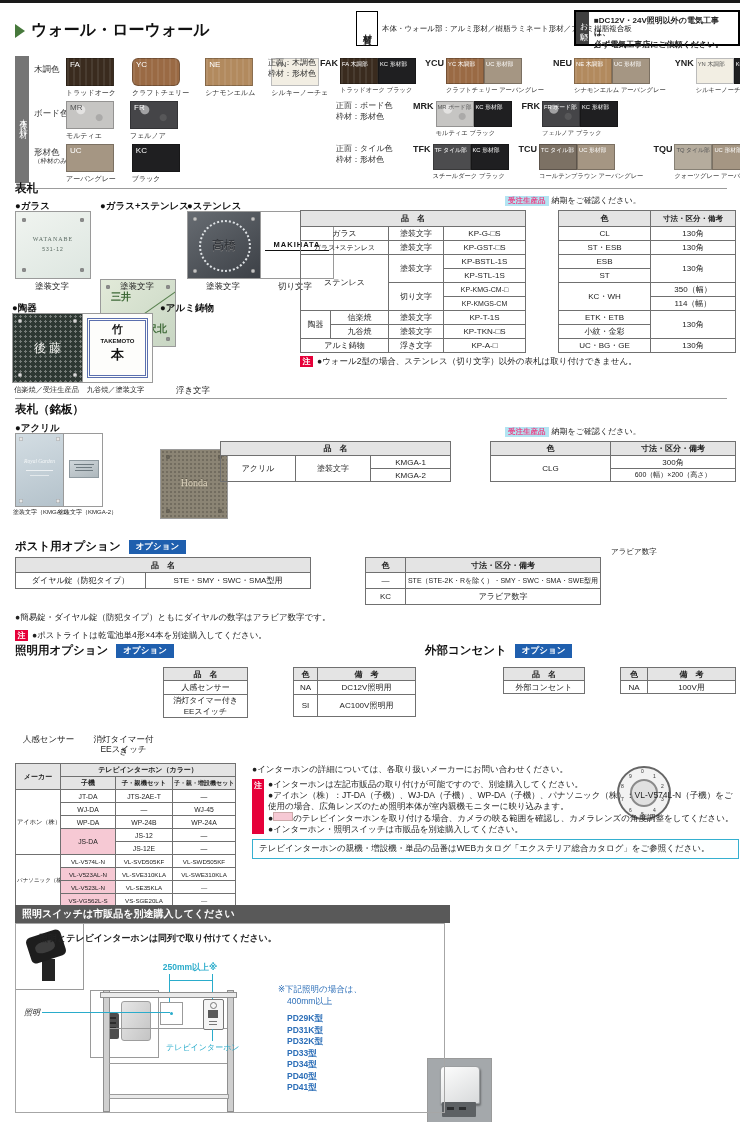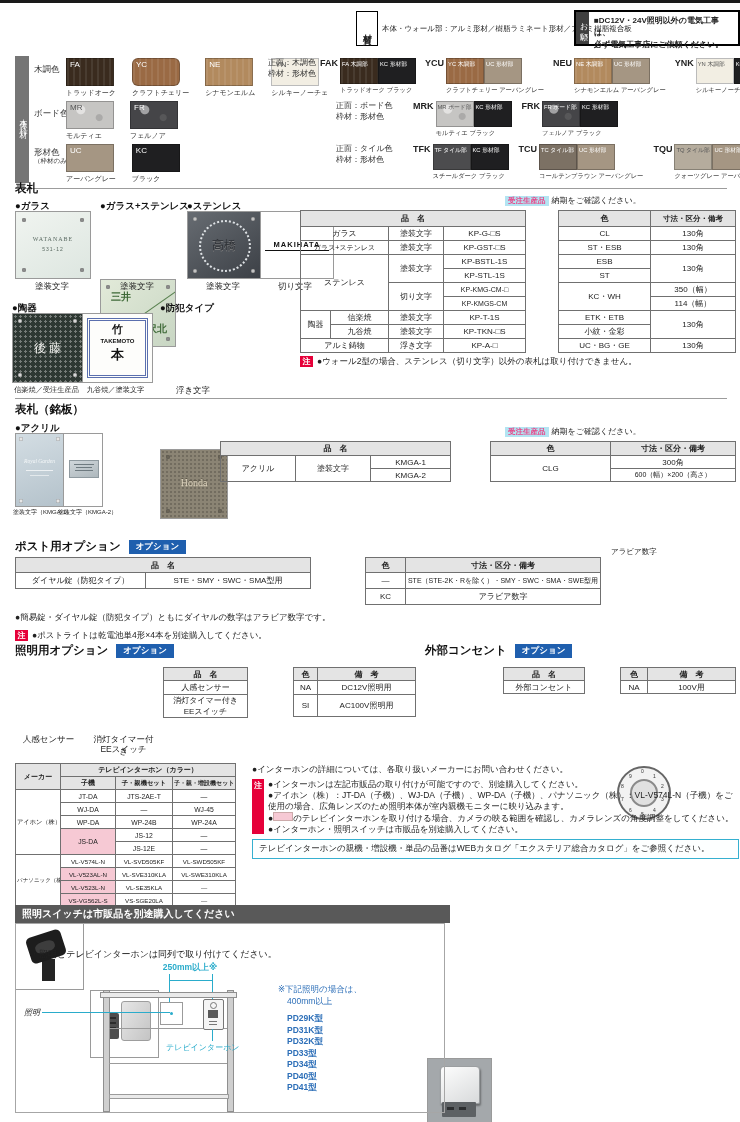--- a/index.html
+++ b/index.html
@@ -69,20 +69,24 @@
   .blue{color:#2d6fb8;}
   .wline{position:absolute;border-top:1px solid #9b9b9b;}
   .post{position:absolute;width:5px;background:#cfcfcf;border:1px solid #8f8f8f;}
 </style>
 </head>
 <body>
 
 <div id="page">
   <div class="abs toprule"></div>
 
+  <div class="abs" style="left:15px;top:20px;display:flex;align-items:center;gap:6px;">
+    <span class="tri"></span>
+    <span class="page-title">ウォール・ローウォール</span>
+  </div>
   <div class="abs vbox" style="left:356px;top:11px;width:20px;height:33px;">材質</div>
   <div class="abs nw" style="left:382px;top:24px;font-size:7.5px;color:#222;">本体・ウォール部：アルミ形材／樹脂ラミネート形材／アルミ樹脂複合板</div>
   <div class="abs notice" style="left:574px;top:10px;width:162px;height:32px;">
     <span class="tag">お願い</span>
     <span class="txt">
       <span>■DC12V・24V照明以外の電気工事は、</span><br>
       <span>必ず電気工事店にご依頼ください。</span>
     </span>
   </div>
 
@@ -333,21 +337,21 @@
     <div class="plate" style="width:72px;height:66px;background:#fff;border-left:none;">
       <div style="position:absolute;left:4px;right:4px;top:28px;text-align:center;font-size:7.5px;font-weight:bold;letter-spacing:1px;color:#111;border-bottom:1.5px solid #111;padding-bottom:1px;">MAKIHATA</div>
     </div>
   </div>
   <div class="abs cap" style="left:15px;top:281px;width:74px;">塗装文字</div>
   <div class="abs cap" style="left:100px;top:281px;width:74px;">塗装文字</div>
   <div class="abs cap" style="left:187px;top:281px;width:72px;">塗装文字</div>
   <div class="abs cap" style="left:259px;top:281px;width:72px;">切り文字</div>
 
   <div class="abs subhead" style="left:12px;top:302px;">●陶器</div>
-  <div class="abs subhead" style="left:160px;top:302px;">●防犯タイプ</div>
+  <div class="abs subhead" style="left:160px;top:302px;">●アルミ鋳物</div>
 
   <div class="abs" style="left:12px;top:313px;display:flex;">
     <div class="plate" style="width:69px;height:68px;background:#2e3833;background-image:radial-gradient(rgba(255,255,255,.35) 1px,transparent 1.3px);background-size:5px 5px;">
       <span class="screw" style="left:5px;top:5px;background:#ddd;"></span>
         <span class="screw" style="right:5px;top:5px;background:#ddd;"></span>
       <span class="screw" style="left:5px;bottom:5px;background:#ddd;"></span>
         <span class="screw" style="right:5px;bottom:5px;background:#ddd;"></span>
       <div style="position:absolute;left:0;right:0;top:26px;text-align:center;font-size:12px;color:#f2f2ef;font-family:'Liberation Serif',serif;">後 藤</div>
     </div>
     <div class="plate" style="width:69px;height:68px;background:#fdfdfb;border-left:none;">
@@ -770,21 +774,21 @@
       <div>●インターホンは左記市販品の取り付けが可能ですので、別途購入してください。</div>
       <div>●アイホン（株）：JT-DA（子機）、WJ-DA（子機）、WP-DA（子機）、パナソニック（株）：VL-V574L-N（子機）をご使用の場合、広角レンズのため照明本体が室内親機モニターに映り込みます。</div>
       <div><span>●</span><span style="display:inline-block;width:18px;height:7px;background:#f6c9d4;border:1px solid #caa;"></span><span>のテレビインターホンを取り付ける場合、カメラの映る範囲を確認し、カメラレンズの角度調整をしてください。</span></div>
       <div>●インターホン・照明スイッチは市販品を別途購入してください。</div>
     </div>
   </div>
   <div class="abs boxed-note" style="left:252px;top:839px;width:473px;">テレビインターホンの親機・増設機・単品の品番はWEBカタログ「エクステリア総合カタログ」をご参照ください。</div>
 
   <div class="abs mount-bar" style="left:15px;top:905px;width:428px;height:18px;">照明スイッチは市販品を別途購入してください</div>
   <div class="abs mount-box" style="left:15px;top:923px;width:428px;height:188px;">
-    <div class="abs" style="left:14px;top:24px;font-size:9px;color:#222;">・照明とテレビインターホンは同列で取り付けてください。</div>
+    <div class="abs" style="left:14px;top:8px;font-size:9px;color:#222;font-weight:bold;">・照明とテレビインターホンは同列で取り付けてください。</div>
 
     <div class="abs cyan b" style="left:128px;top:38px;width:92px;text-align:center;font-size:8.5px;">250mm以上※</div>
     <div class="abs" style="left:154px;top:56px;width:43px;border-top:1px solid #2aaccb;"></div>
     <div class="abs" style="left:153px;top:50px;width:1px;height:32px;background:#2aaccb;"></div>
     <div class="abs" style="left:196px;top:50px;width:1px;height:32px;background:#2aaccb;"></div>
 
     <div class="post" style="left:87px;top:66px;height:120px;"></div>
     <div class="post" style="left:211px;top:66px;height:120px;"></div>
     <div class="abs" style="left:84px;top:68px;width:135px;height:4px;background:#eaeaea;border:1px solid #8f8f8f;"></div>
     <div class="wline" style="left:93px;top:104px;width:118px;"></div>

